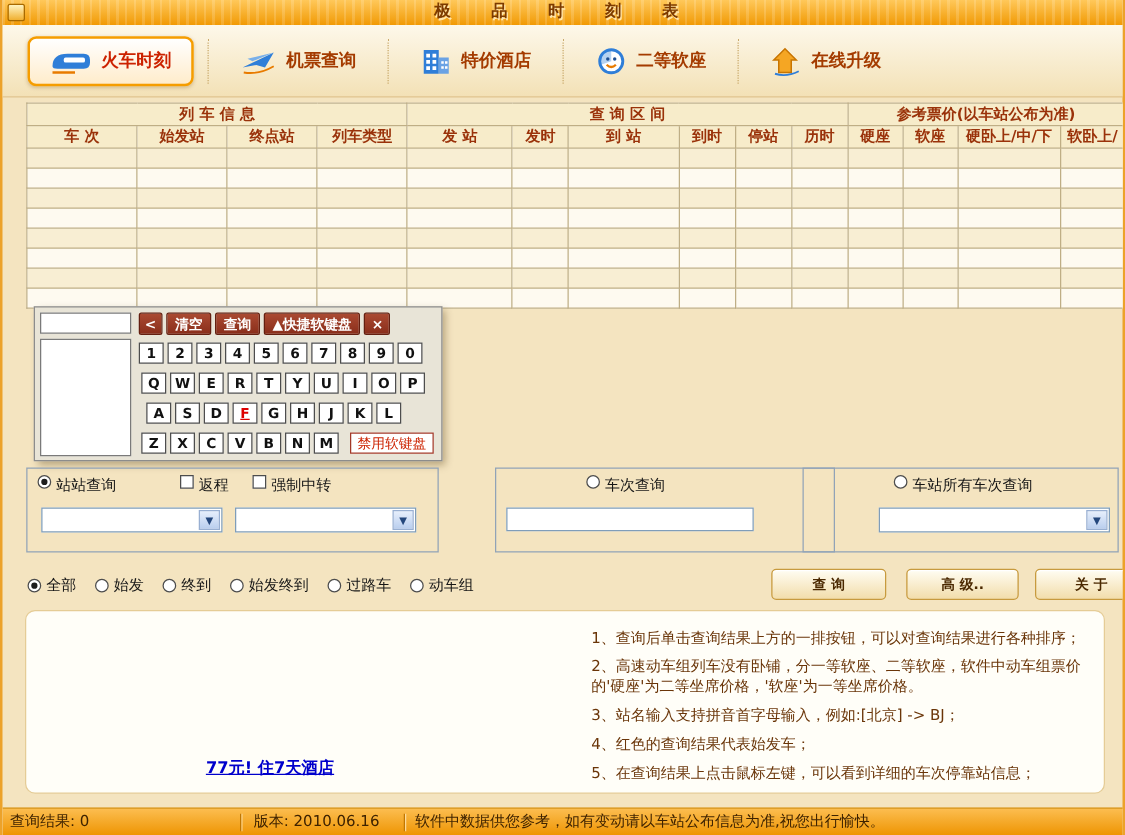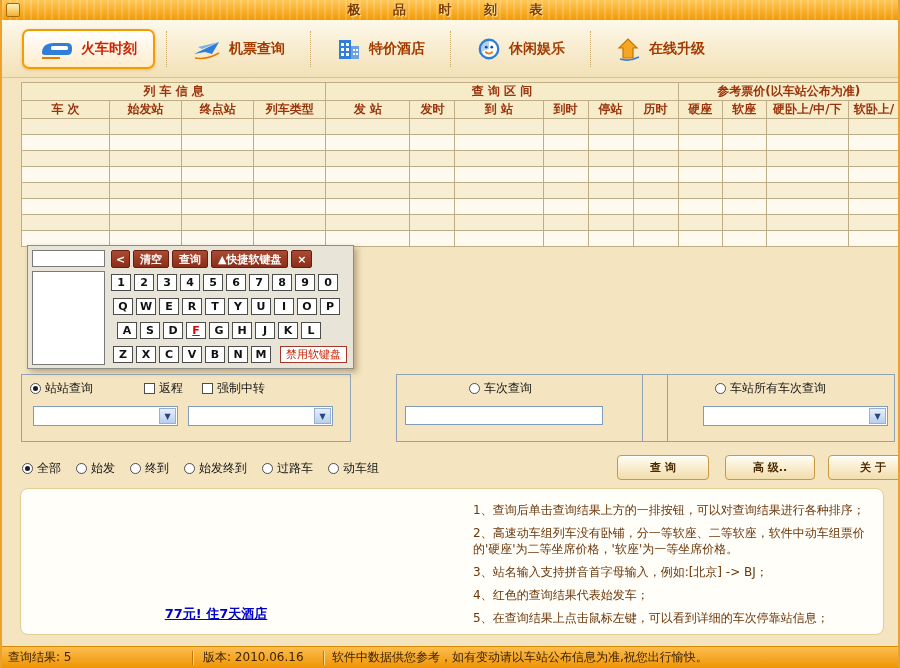--- a/index.html
+++ b/index.html
@@ -43,21 +43,21 @@
   .kb-row.r4 { left:85px; top:100px; }
   .key { width:20px; height:17px; background:#fff; border:1px solid #4d4d4d; font-size:11px; font-weight:bold; color:#111; display:flex; align-items:center; justify-content:center; cursor:pointer; }
   .key.red { color:#dd0000; text-decoration:underline; }
   .kb-disable { height:17px; margin-left:6px; padding:0 5px; background:#fff; border:1px solid #a23828; color:#cc2200; font-size:11px; display:flex; align-items:center; cursor:pointer; white-space:nowrap; }
 
   
   .group-box { position:absolute; border:1px solid #91a3b7; height:68px; top:374px; }
   .gb1 { left:19px;  width:330px; }
   .gb2 { left:358px; width:272px;margin-left:36px; }
   .gb3 { left:640px; width:253px; }
-  .gb-header { position:absolute; top:5px; display:flex; align-items:center; gap:4px;font-family:Liberation Mono, monospace; }
+  .gb-header { position:absolute; top:5px; display:flex; align-items:flex-start; gap:4px;font-family:Liberation Mono, monospace; }
   .ctl-label { font-size:12px; color:#161616; white-space:nowrap; }
   .radio { width:11px; height:11px; border-radius:50%; border:1px solid #4d4d4d; background:#fff; display:inline-block; position:relative; flex:none; }
   .radio.on::after { content:""; position:absolute; left:2px; top:2px; width:5px; height:5px; border-radius:50%; background:#1c1c1c; }
   .cbox { width:11px; height:11px; border:1px solid #4d4d4d; background:#fff; display:inline-block; flex:none; }
   .combo { position:absolute; height:20px; background:#fff; border:1px solid #7f9db9; cursor:pointer; }
   .combo .arrow-btn { position:absolute; right:1px; top:1px; bottom:1px; width:17px; background:linear-gradient(#e7effc,#b9ceee); border:1px solid #98afd2; display:flex; align-items:center; justify-content:center; font-size:8px; color:#24477c; }
   .txt-input { position:absolute; height:19px; background:#fff; border:1px solid #7f9db9; font-size:12px; padding:0 3px; }
 
   
   .filter-row { position:absolute; left:20px; top:460px; display:flex; align-items:center; gap:15px; }
@@ -130,21 +130,21 @@
     </div>
     <div class="tool-divider"></div>
     <div class="tool-item">
       <svg width="26" height="24" viewBox="0 0 26 26">
         <circle cx="13" cy="13" r="10" fill="#ffffff" stroke="#2f7ed8" stroke-width="2.5"></circle>
         <path d="M13 3 A10 10 0 0 0 4 16 L13 13 Z" fill="#2f7ed8" opacity=".35"></path>
         <circle cx="10" cy="11" r="1.5" fill="#1d4f94"></circle>
         <circle cx="16" cy="11" r="1.5" fill="#1d4f94"></circle>
         <path d="M9 16 Q13 20 17 16" stroke="#e87b00" stroke-width="2" fill="none"></path>
       </svg>
-      <span class="tool-label">休闲娱乐</span>
+      <span class="tool-label">二等软座</span>
     </div>
     <div class="tool-divider"></div>
     <div class="tool-item">
       <svg width="26" height="24" viewBox="0 0 26 24">
         <path d="M7 21 L7 11 L3 11 L12 2 L21 11 L17 11 L17 21 Z" fill="#f5a623" stroke="#c87500" stroke-width="1.2"></path>
         <path d="M4 22 Q13 25 23 20" stroke="#2f7ed8" stroke-width="1.5" fill="none"></path>
       </svg>
       <span class="tool-label">在线升级</span>
     </div>
   </div>
@@ -453,20 +453,20 @@
     <div class="tips">
       <div class="tip">1、查询后单击查询结果上方的一排按钮，可以对查询结果进行各种排序；</div>
       <div class="tip">2、高速动车组列车没有卧铺，分一等软座、二等软座，软件中动车组票价的'硬座'为二等坐席价格，'软座'为一等坐席价格。</div>
       <div class="tip">3、站名输入支持拼音首字母输入，例如:[北京] -&gt; BJ；</div>
       <div class="tip">4、红色的查询结果代表始发车；</div>
       <div class="tip">5、在查询结果上点击鼠标左键，可以看到详细的车次停靠站信息；</div>
     </div>
   </div>
 
   <div class="statusbar">
-    <span class="sb-results">查询结果: 5</span>
+    <span class="sb-results">查询结果: 0</span>
     <span class="sb-sep"></span>
     <span class="sb-version">版本: 2010.06.16</span>
     <span class="sb-sep"></span>
     <span class="sb-message">软件中数据供您参考，如有变动请以车站公布信息为准,祝您出行愉快。</span>
   </div>
 
 </div>
 
 </body></html>

